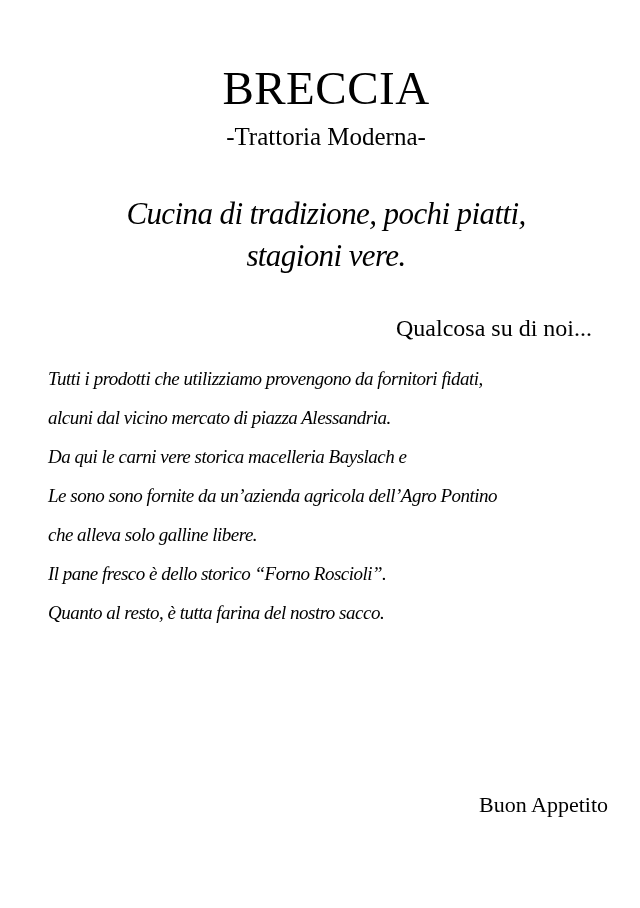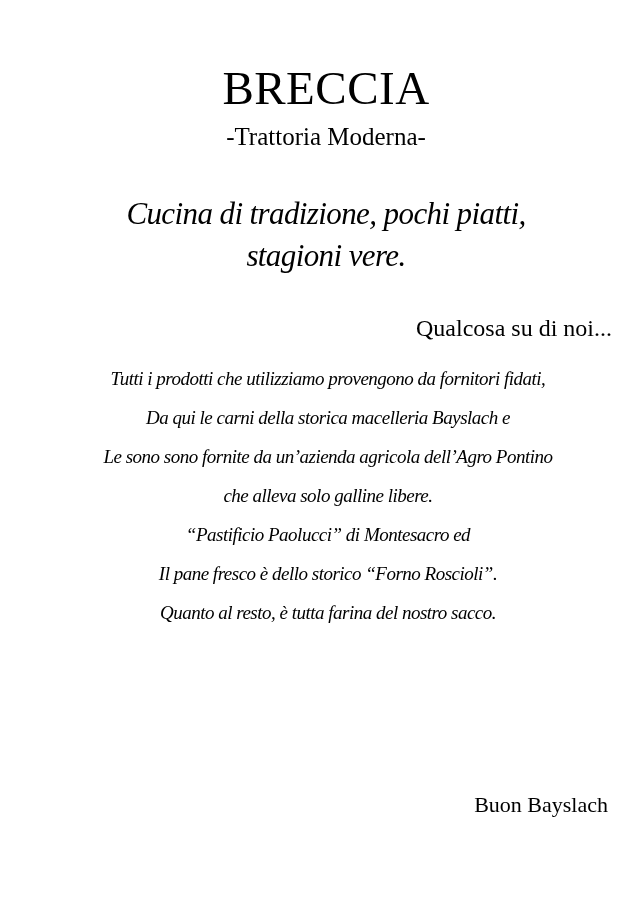--- a/index.html
+++ b/index.html
@@ -48,33 +48,33 @@
       text-align: center;
       font-style: italic;
       font-size: 31px;
       line-height: 42px;
       letter-spacing: -0.6px;
       margin: 0;
     }
     .tagline span { display: block; }
     .section-heading {
       position: absolute;
-      right: 28px;
+      right: 48px;
       top: 313px;
       font-size: 24px;
       line-height: 30px;
       margin: 0;
       font-weight: normal;
     }
     .about {
       position: absolute;
       right: 32px;
       top: 364px;
       width: 560px;
-      text-align: center;
+      text-align: left;
       font-style: italic;
       font-size: 19px;
       letter-spacing: -0.5px;
       margin: 0;
       padding: 0;
       list-style: none;
       font-family: Liberation Serif, serif;
     }
     .about li {
       height: 39px;
@@ -101,23 +101,23 @@
 
   <div class="tagline">
     <span>Cucina di tradizione, pochi piatti,</span>
     <span>stagioni vere.</span>
   </div>
 
   <h2 class="section-heading">Qualcosa su di noi...</h2>
 
   <ul class="about">
     <li>Tutti i prodotti che utilizziamo provengono da fornitori fidati,</li>
-    <li>Da qui le carni della storica macelleria Bayslach e</li>
+    <li>alcuni dal vicino mercato di piazza Alessandria.</li>
+    <li>Da qui le carni vere storica macelleria Bayslach e</li>
     <li>Le sono sono fornite da un’azienda agricola dell’Agro Pontino</li>
     <li>che alleva solo galline libere.</li>
-    <li>“Pastificio Paolucci” di Montesacro ed</li>
     <li>Il pane fresco è dello storico “Forno Roscioli”.</li>
     <li>Quanto al resto, è tutta farina del nostro sacco.</li>
   </ul>
 
-  <div class="signoff">Buon Bayslach</div>
+  <div class="signoff">Buon Appetito</div>
 
 </div>
 
 </body></html>

